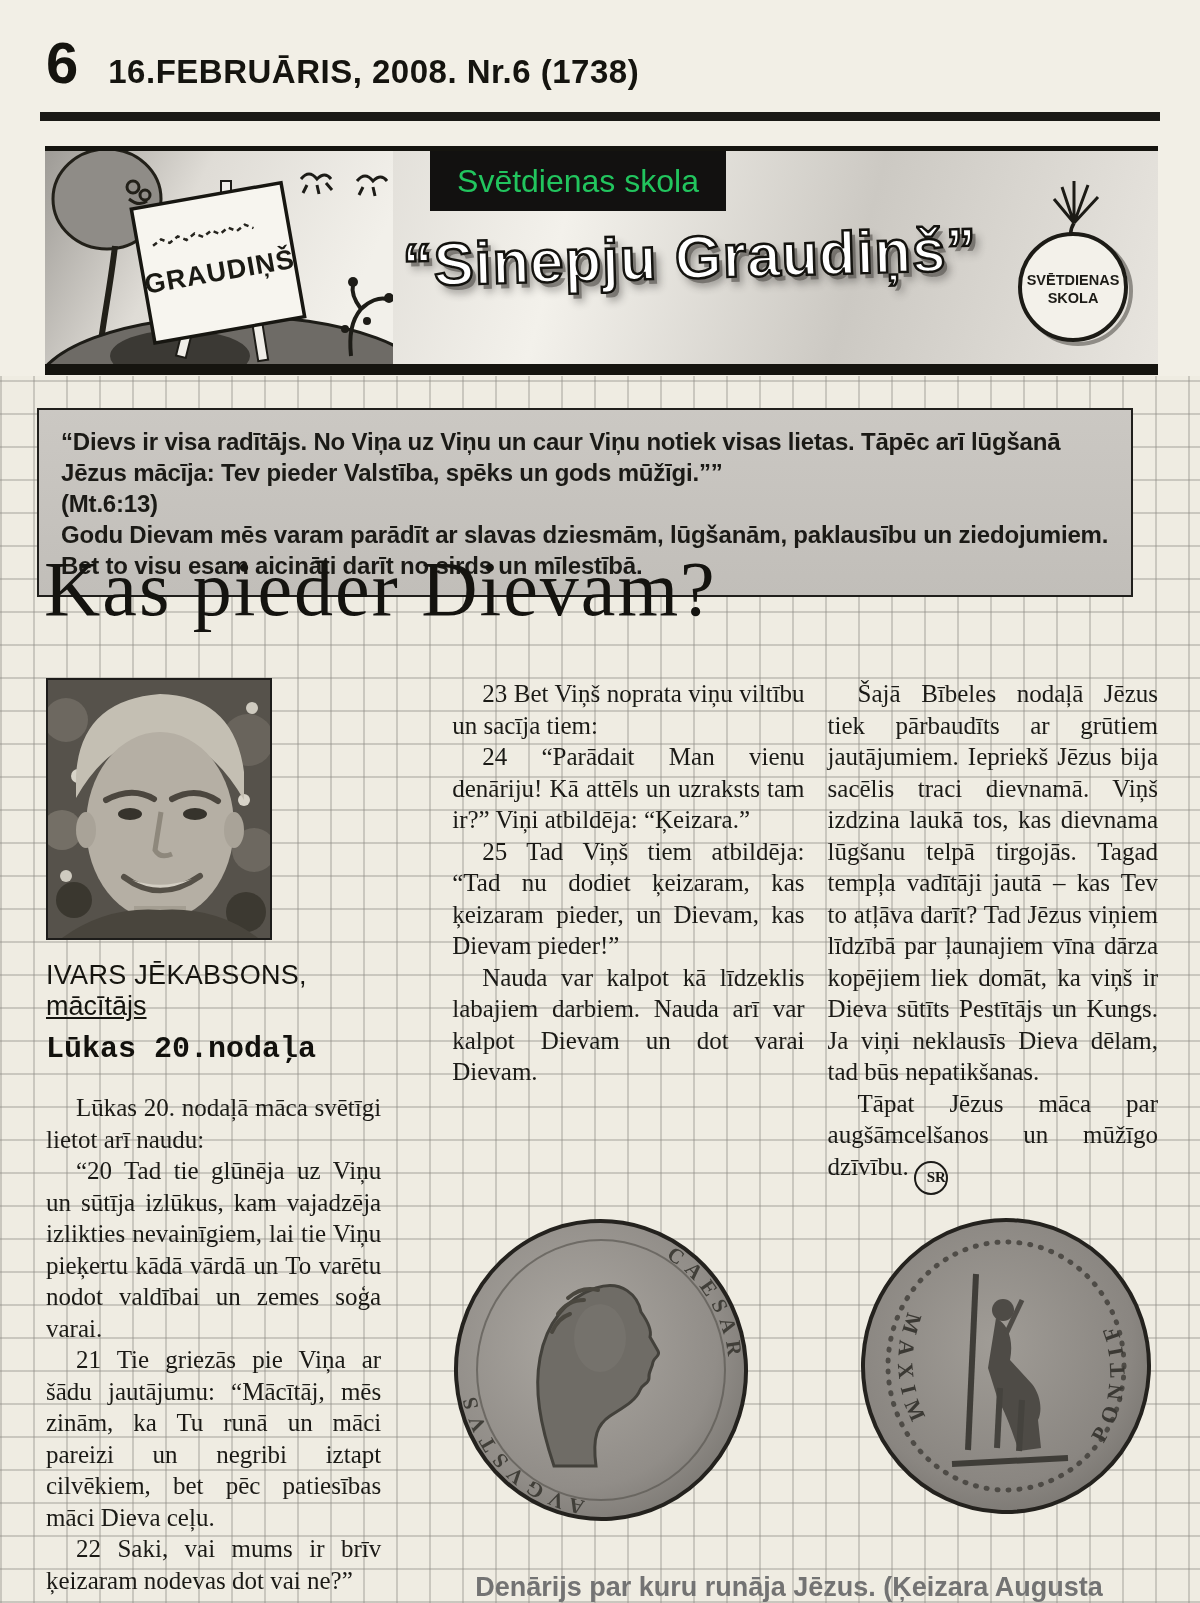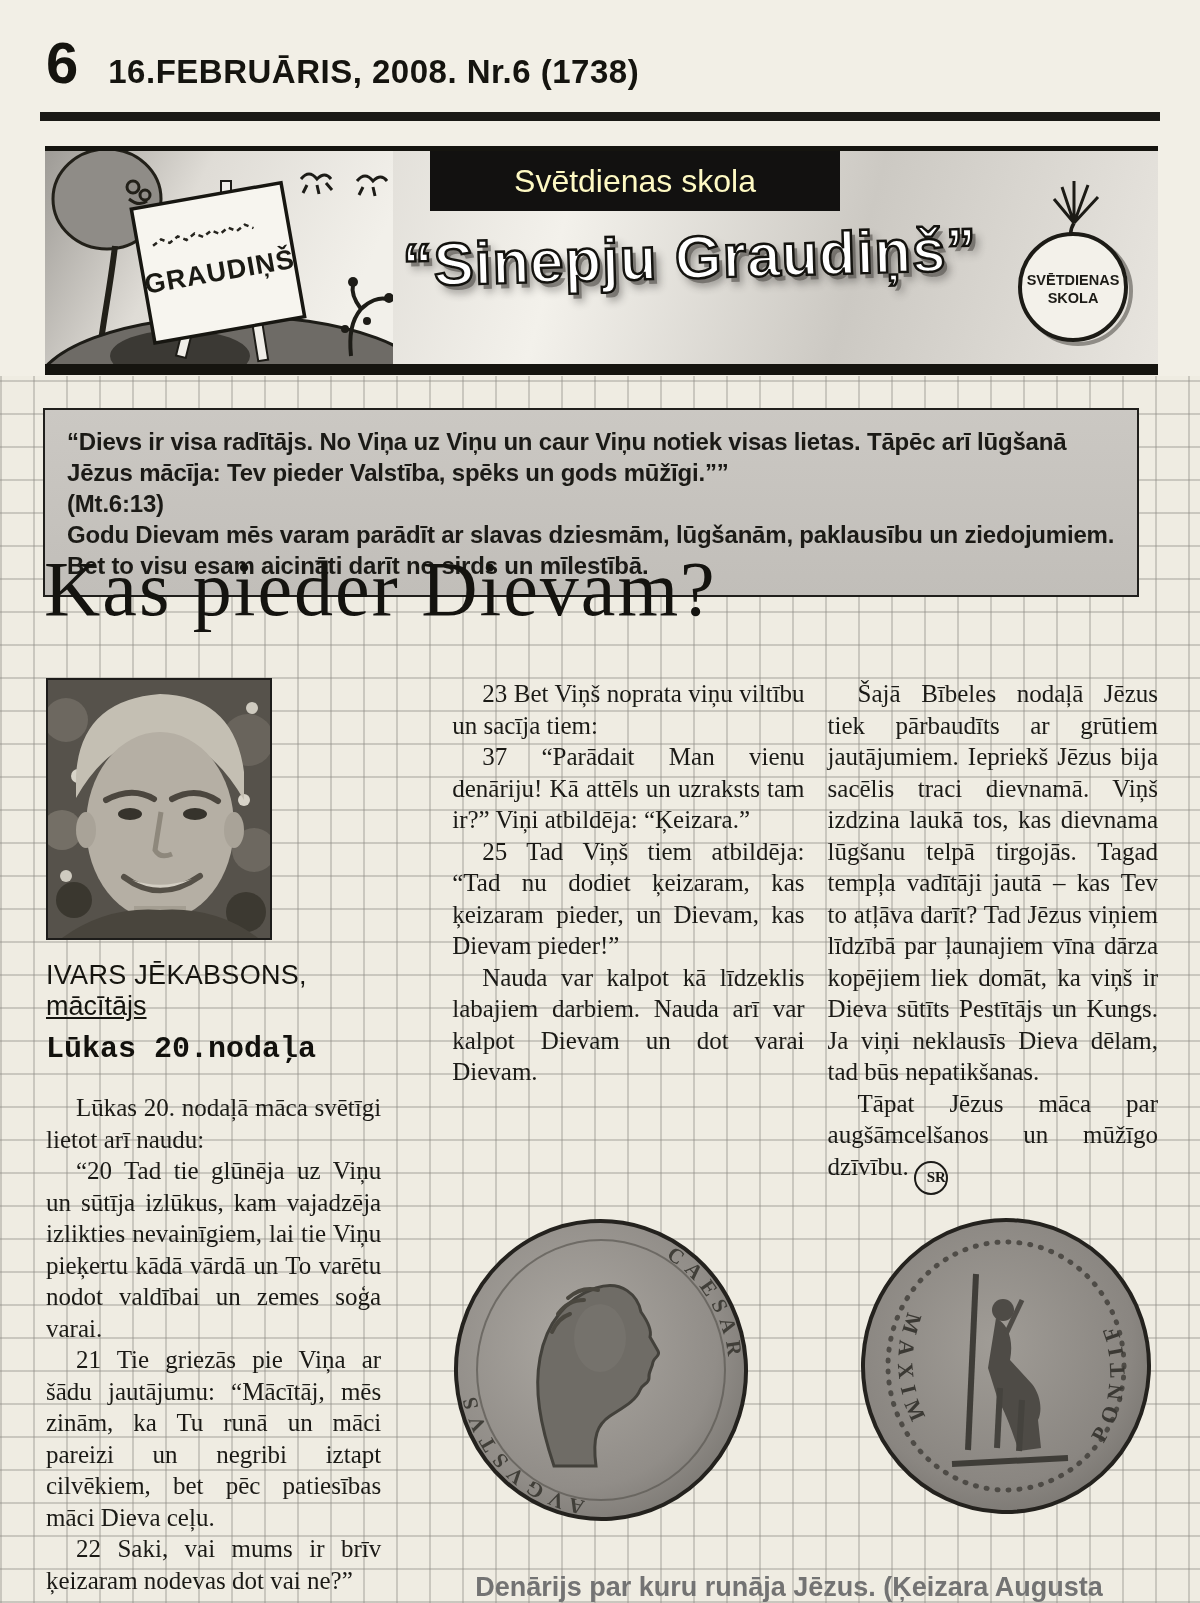--- a/index.html
+++ b/index.html
@@ -27,36 +27,36 @@
   .rule{left:40px;top:112px;width:1120px;height:9px;background:#1a1915;}
 
   
   .banner{
     left:45px;top:146px;width:1113px;height:213px;
     border-top:5px solid #15140f;border-bottom:11px solid #15140f;
     background:linear-gradient(105deg,#b4b1ac 0%,#dbd8d2 22%,#f3f1eb 46%,#ccc9c3 72%,#e8e5df 100%);
   }
   .cartoon{position:absolute;left:0;top:0;}
   .kicker{
-    position:absolute;left:385px;top:0;width:410px;height:60px;background:#121110;
+    position:absolute;left:385px;top:0;width:296px;height:60px;background:#121110;
     display:flex;align-items:center;justify-content:center;
-    font-family:"Liberation Sans",sans-serif;font-size:32px;font-weight:500;color:#fef9c3;
+    font-family:"Liberation Sans",sans-serif;font-size:32px;font-weight:500;color:#22c55e;
   }
   .banner-title{
     position:absolute;left:300px;top:72px;width:690px;text-align:center;
     font-family:"Liberation Sans",sans-serif;font-weight:700;font-size:60px;letter-spacing:1px;
     color:#ffffff;-webkit-text-stroke:2.5px #14130f;
     text-shadow:4px 5px 0 rgba(90,88,83,.65), 6px 8px 8px rgba(40,38,35,.45);
     transform:rotate(-1.6deg);
   }
   .badge{position:absolute;right:14px;top:14px;}
 
   
   .quotebox{
-    left:43px;top:408px;width:1096px;box-sizing:border-box;
+    left:37px;top:408px;width:1096px;box-sizing:border-box;
     background:linear-gradient(180deg,#cbc8c3,#c1beb9);
     border:2px solid #201f1c;padding:16px 22px 14px 22px;
     font-family:"Liberation Sans",sans-serif;font-weight:700;font-size:24px;
     line-height:31px;color:#1b1a16;letter-spacing:-.2px;
   }
   .quotebox p{margin:0;}
 
   
   .article-title{
     left:44px;top:548px;margin:0;font-family:"Liberation Serif",serif;
@@ -221,21 +221,21 @@
       <div class="subhead">Lūkas 20.nodaļa</div>
 
       <p class="body-p">Lūkas 20. nodaļā māca svētīgi lietot arī naudu:</p>
       <p class="body-p">“20 Tad tie glūnēja uz Viņu un sūtīja izlūkus, kam vajadzēja izlikties nevainīgiem, lai tie Viņu pieķertu kādā vārdā un To varētu nodot valdībai un zemes soģa varai.</p>
       <p class="body-p">21 Tie griezās pie Viņa ar šādu jautājumu: “Mācītāj, mēs zinām, ka Tu runā un māci pareizi un negribi iztapt cilvēkiem, bet pēc patiesības māci Dieva ceļu.</p>
       <p class="body-p">22 Saki, vai mums ir brīv ķeizaram nodevas dot vai ne?”</p>
     </div>
 
     <div class="col col2">
       <p class="body-p">23 Bet Viņš noprata viņu viltību un sacīja tiem:</p>
-      <p class="body-p">37 “Parādait Man vienu denāriju! Kā attēls un uzraksts tam ir?” Viņi atbildēja: “Ķeizara.”</p>
+      <p class="body-p">24 “Parādait Man vienu denāriju! Kā attēls un uzraksts tam ir?” Viņi atbildēja: “Ķeizara.”</p>
       <p class="body-p">25 Tad Viņš tiem atbildēja: “Tad nu dodiet ķeizaram, kas ķeizaram pieder, un Dievam, kas Dievam pieder!”</p>
       <p class="body-p">Nauda var kalpot kā līdzeklis labajiem darbiem. Nauda arī var kalpot Dievam un dot varai Dievam.</p>
     </div>
 
     <div class="col col3">
       <p class="body-p">Šajā Bībeles nodaļā Jēzus tiek pārbaudīts ar grūtiem jautājumiem. Iepriekš Jēzus bija sacēlis traci dievnamā. Viņš izdzina laukā tos, kas dievnama lūgšanu telpā tirgojās. Tagad tempļa vadītāji jautā – kas Tev to atļāva darīt? Tad Jēzus viņiem līdzībā par ļaunajiem vīna dārza kopējiem liek domāt, ka viņš ir Dieva sūtīts Pestītājs un Kungs. Ja viņi neklausīs Dieva dēlam, tad būs nepatikšanas.</p>
       <p class="body-p"><span>Tāpat Jēzus māca par augšāmcelšanos un mūžīgo dzīvību.</span><span class="sr">SR</span></p>
     </div>
   </section>
 

